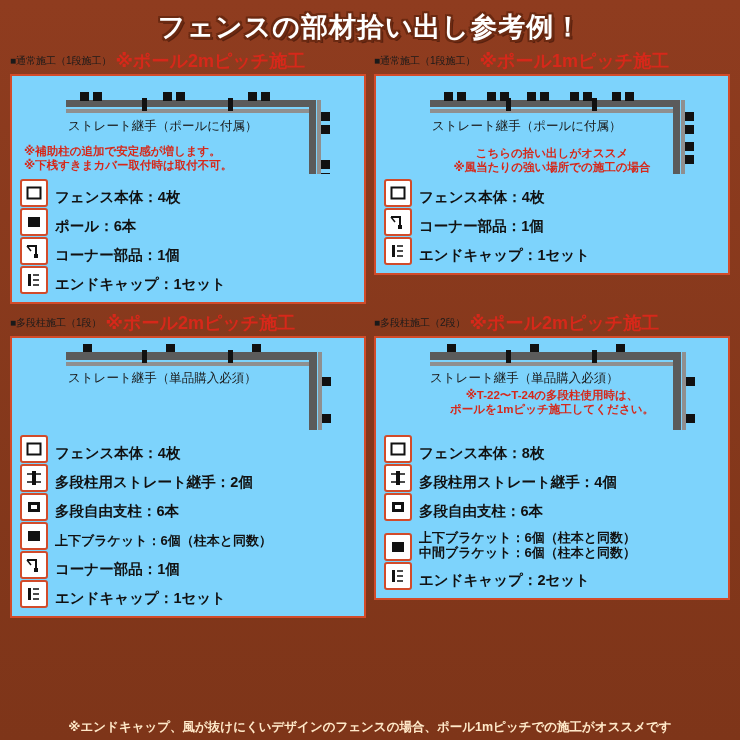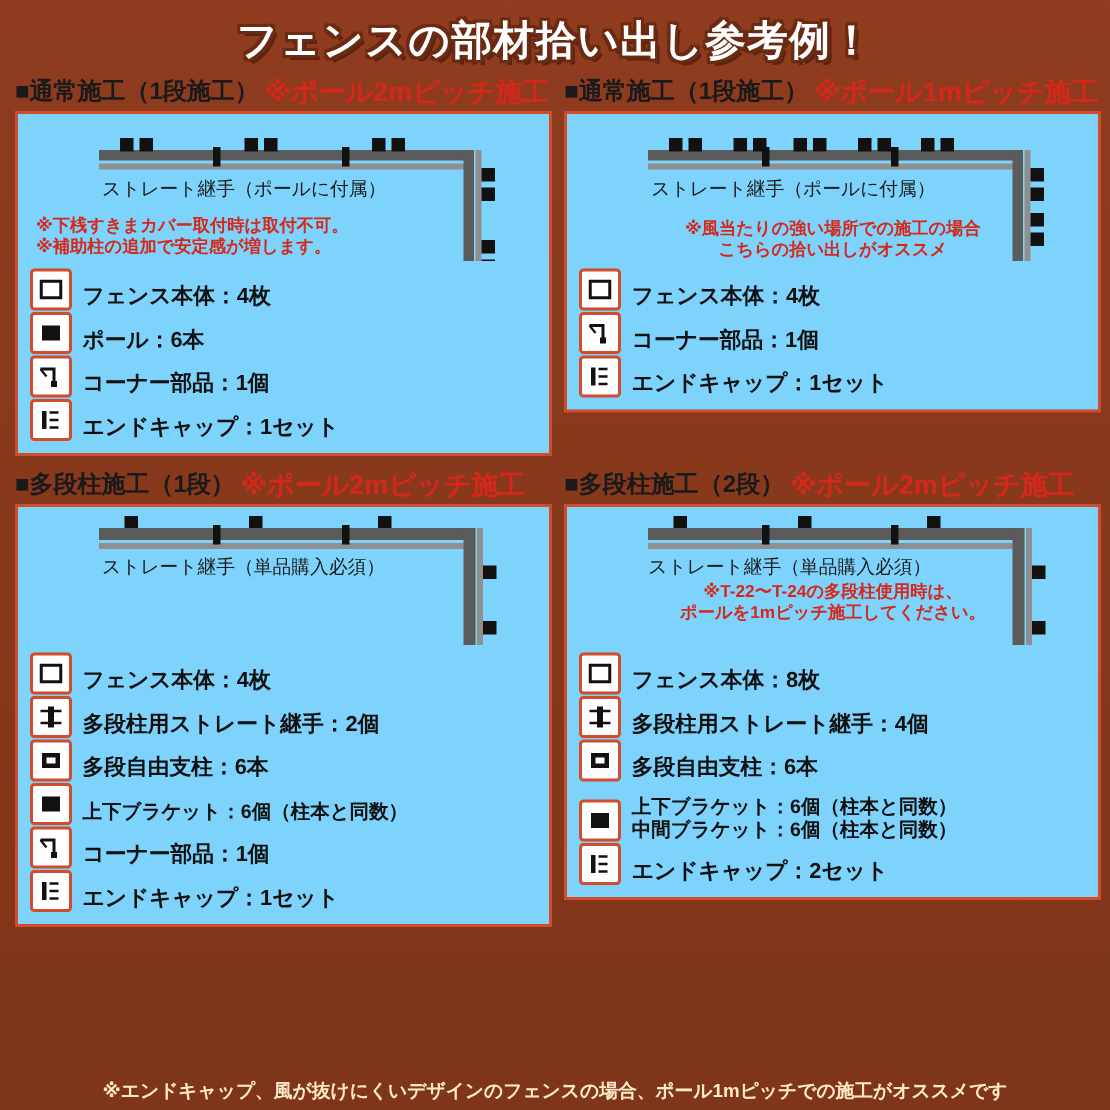--- a/index.html
+++ b/index.html
@@ -46,21 +46,21 @@
     box-sizing:border-box;
     position:relative;
   }
   .panel-head{
     display:flex;align-items:center;
     gap:4px;
     padding:2px 2px 2px 0;
     height:22px;
   }
   .head-left{
-    font-size:16px;font-weight:bold;color:#1a1a1a;white-space:nowrap;
+    font-size:10px;font-weight:normal;color:#1a1a1a;white-space:nowrap;
   }
   .head-right{
     font-size:18px;font-weight:bold;color:#d6281a;white-space:nowrap;
   }
   .panel-inner{
     border:2px solid #d24b2a;
     background:#7dd3fc;
     box-sizing:border-box;
     padding:6px 8px 8px 8px;
   }
@@ -147,22 +147,22 @@
               <rect x="301" y="30" width="9" height="9" fill="#111"></rect>
               <rect x="301" y="43" width="9" height="9" fill="#111"></rect>
               <rect x="301" y="78" width="9" height="9" fill="#111"></rect>
               <rect x="301" y="91" width="9" height="9" fill="#111"></rect>
 
               <rect x="122" y="16" width="5" height="13" fill="#111"></rect>
               <rect x="208" y="16" width="5" height="13" fill="#111"></rect>
             </svg>
             <div class="dlabel" style="left:48px;top:36px;">ストレート継手（ポールに付属）</div>
             <div style="position:absolute;left:4px;top:62px;">
+              <div class="note">※補助柱の追加で安定感が増します。</div>
               <div class="note">※下桟すきまカバー取付時は取付不可。</div>
-              <div class="note">※補助柱の追加で安定感が増します。</div>
             </div>
           </div>
 
           <div class="items">
             <div class="item">
               <span class="ibox">
                 <svg width="16" height="14" viewBox="0 0 16 14">
                     <rect x="1.5" y="1.5" width="13" height="11" fill="none" stroke="#111" stroke-width="2"></rect>
                   </svg>
               </span>
@@ -225,22 +225,22 @@
               <rect x="241" y="10" width="9" height="9" fill="#111"></rect>
               <rect x="301" y="30" width="9" height="9" fill="#111"></rect>
               <rect x="301" y="43" width="9" height="9" fill="#111"></rect>
               <rect x="301" y="60" width="9" height="9" fill="#111"></rect>
               <rect x="301" y="73" width="9" height="9" fill="#111"></rect>
               <rect x="122" y="16" width="5" height="13" fill="#111"></rect>
               <rect x="208" y="16" width="5" height="13" fill="#111"></rect>
             </svg>
             <div class="dlabel" style="left:48px;top:36px;">ストレート継手（ポールに付属）</div>
             <div style="position:absolute;left:0;right:0;top:64px;">
+              <div class="note center">こちらの拾い出しがオススメ</div>
               <div class="note center">※風当たりの強い場所での施工の場合</div>
-              <div class="note center">こちらの拾い出しがオススメ</div>
             </div>
           </div>
 
           <div class="items">
             <div class="item">
               <span class="ibox">
                 <svg width="16" height="14" viewBox="0 0 16 14">
                     <rect x="1.5" y="1.5" width="13" height="11" fill="none" stroke="#111" stroke-width="2"></rect>
                   </svg>
               </span>

